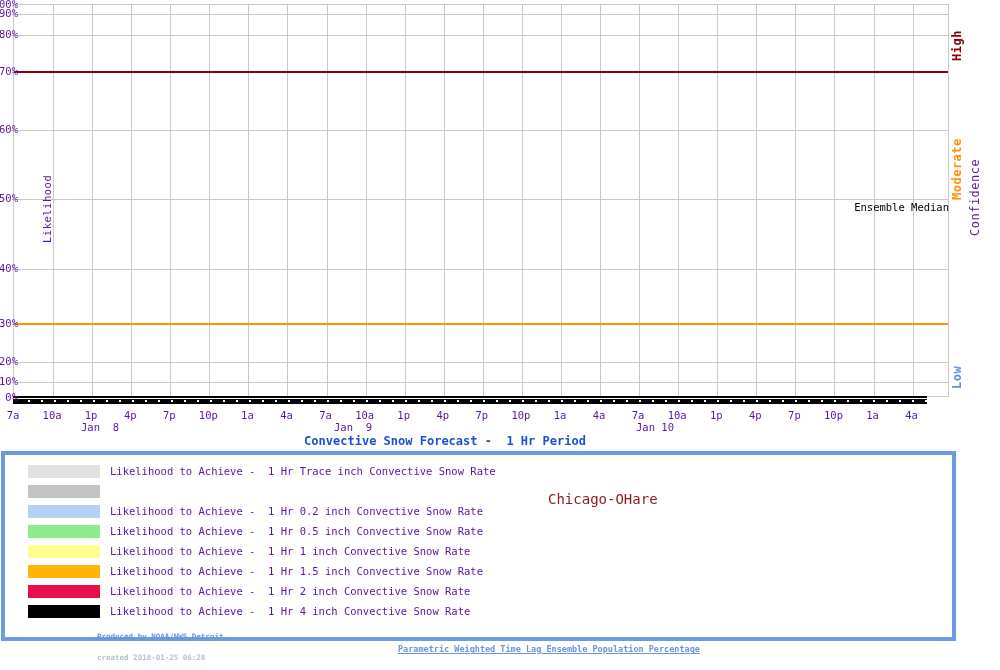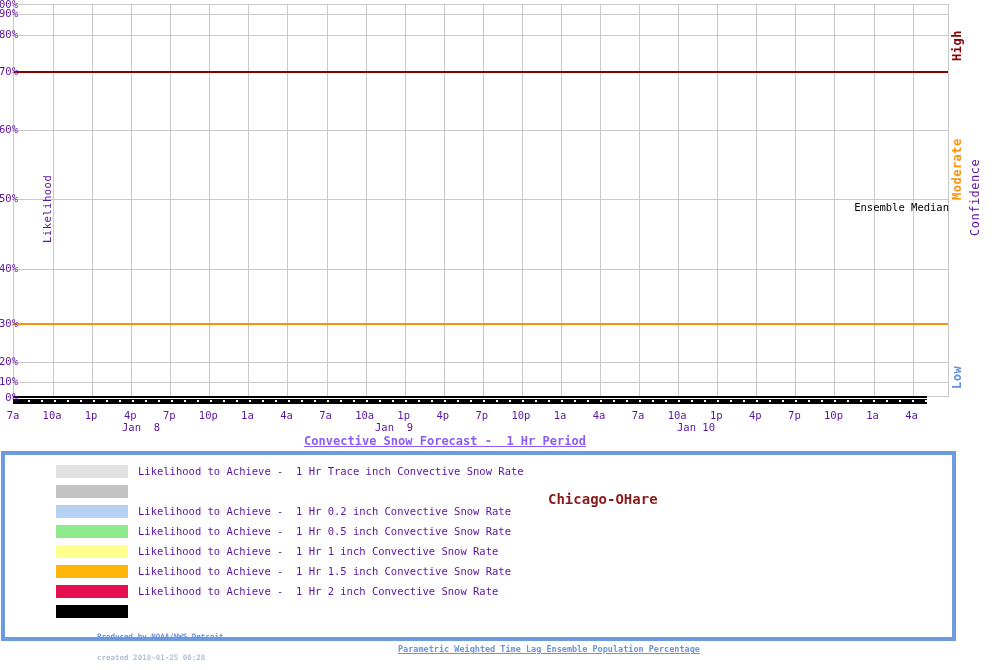--- a/index.html
+++ b/index.html
@@ -15,39 +15,39 @@
   #zerobar{position:absolute;left:13px;top:396px;width:914px;height:8px;background:#000;}
   #zerobar .wline{position:absolute;left:0;top:2px;width:100%;height:1px;background:#fff;}
   #zerobar .wdots{position:absolute;left:4px;top:4px;width:100%;height:2px;
         background:repeating-linear-gradient(90deg,transparent 0 11px,#fff 11px 13px);}
   
   .ylab{position:absolute;font-size:10.5px;line-height:11px;color:#5c12a2;
         text-align:right;width:42px;white-space:pre;}
   .xlab{position:absolute;font-size:10.5px;line-height:12px;color:#5c12a2;
         transform:translateX(-50%);white-space:pre;}
   .datelab{position:absolute;font-size:10.5px;line-height:12px;color:#5c12a2;
-        transform:translateX(-50%);white-space:pre;margin-left:41px;}
+        transform:translateX(-50%);white-space:pre;}
   .vert{writing-mode:vertical-rl;transform:rotate(180deg);position:absolute;
         white-space:pre;letter-spacing:0.5px;}
   #ylabel{left:41px;top:177px;height:66px;font-size:10.5px;color:#5c12a2;}
   #y2label{left:968px;top:156px;height:80px;font-size:12px;color:#5c12a2;}
   #conf-high{left:950px;top:23px;height:38px;font-size:12px;font-weight:bold;color:#8b0000;}
   #conf-mod{left:950px;top:138px;height:62px;font-size:12px;font-weight:bold;color:#ff9106;}
   #conf-low{left:950px;top:357px;height:32px;font-size:12px;font-weight:bold;color:#5f8fdf;}
   #median-label{position:absolute;right:51px;top:201px;font-size:10.5px;color:#000;white-space:pre;}
   #title{position:absolute;left:445px;top:434px;transform:translateX(-50%);
-        font-size:12px;font-weight:bold;color:#8b5cf6;white-space:pre;text-decoration:underline;}
+        font-size:12px;font-weight:bold;color:#1d4ed8;white-space:pre;}
   
   #legend{position:absolute;left:1px;top:451px;width:955px;height:190px;
         border:4px solid #6d9be0;box-sizing:border-box;background:#fff;}
-  #legend-rows{position:absolute;left:0;top:6px;width:100%;margin-left:28px;}
+  #legend-rows{position:absolute;left:0;top:6px;width:100%;}
   .lrow{height:20px;display:flex;align-items:center;}
   .lswatch{width:72px;height:13px;margin-left:23px;flex:0 0 auto;}
   .llabel{margin-left:10px;font-size:10.5px;color:#5c12a2;white-space:pre;}
-  #station{position:absolute;left:543px;top:36px;font-size:14px;font-weight:bold;
+  #station{position:absolute;left:543px;top:36px;font-size:14px;font-weight:normal;
         color:#8b1a1a;white-space:pre;}
   
   #foot-produced{position:absolute;left:97px;top:632px;font-size:7.5px;font-weight:bold;
         color:#6a94da;white-space:pre;}
   #foot-created{position:absolute;left:97px;top:653px;font-size:7.5px;font-weight:bold;
         color:#b4bfd6;white-space:pre;}
   #foot-caption{position:absolute;left:398px;top:644px;font-size:8.5px;font-weight:bold;
         color:#6a94da;white-space:pre;text-decoration:underline;}
 </style>
 </head>
@@ -178,20 +178,21 @@
         <div class="lrow">
           <div class="lswatch" style="background: rgb(255, 182, 7);"></div>
           <div class="llabel">Likelihood to Achieve -  1 Hr 1.5 inch Convective Snow Rate</div>
         </div>
         <div class="lrow">
           <div class="lswatch" style="background: rgb(230, 15, 80);"></div>
           <div class="llabel">Likelihood to Achieve -  1 Hr 2 inch Convective Snow Rate</div>
         </div>
         <div class="lrow">
           <div class="lswatch" style="background: rgb(0, 0, 0);"></div>
+          <div class="llabel">Likelihood to Achieve -  1 Hr 4 inch Convective Snow Rate</div>
         </div>
       </div>
     <div id="station">Chicago-OHare</div>
   </div>
 
   <div id="foot-produced">Produced by NOAA/NWS Detroit</div>
   <div id="foot-created">created 2018-01-25 06:28</div>
   <div id="foot-caption">Parametric Weighted Time Lag Ensemble Population Percentage</div>
 
 </div>

